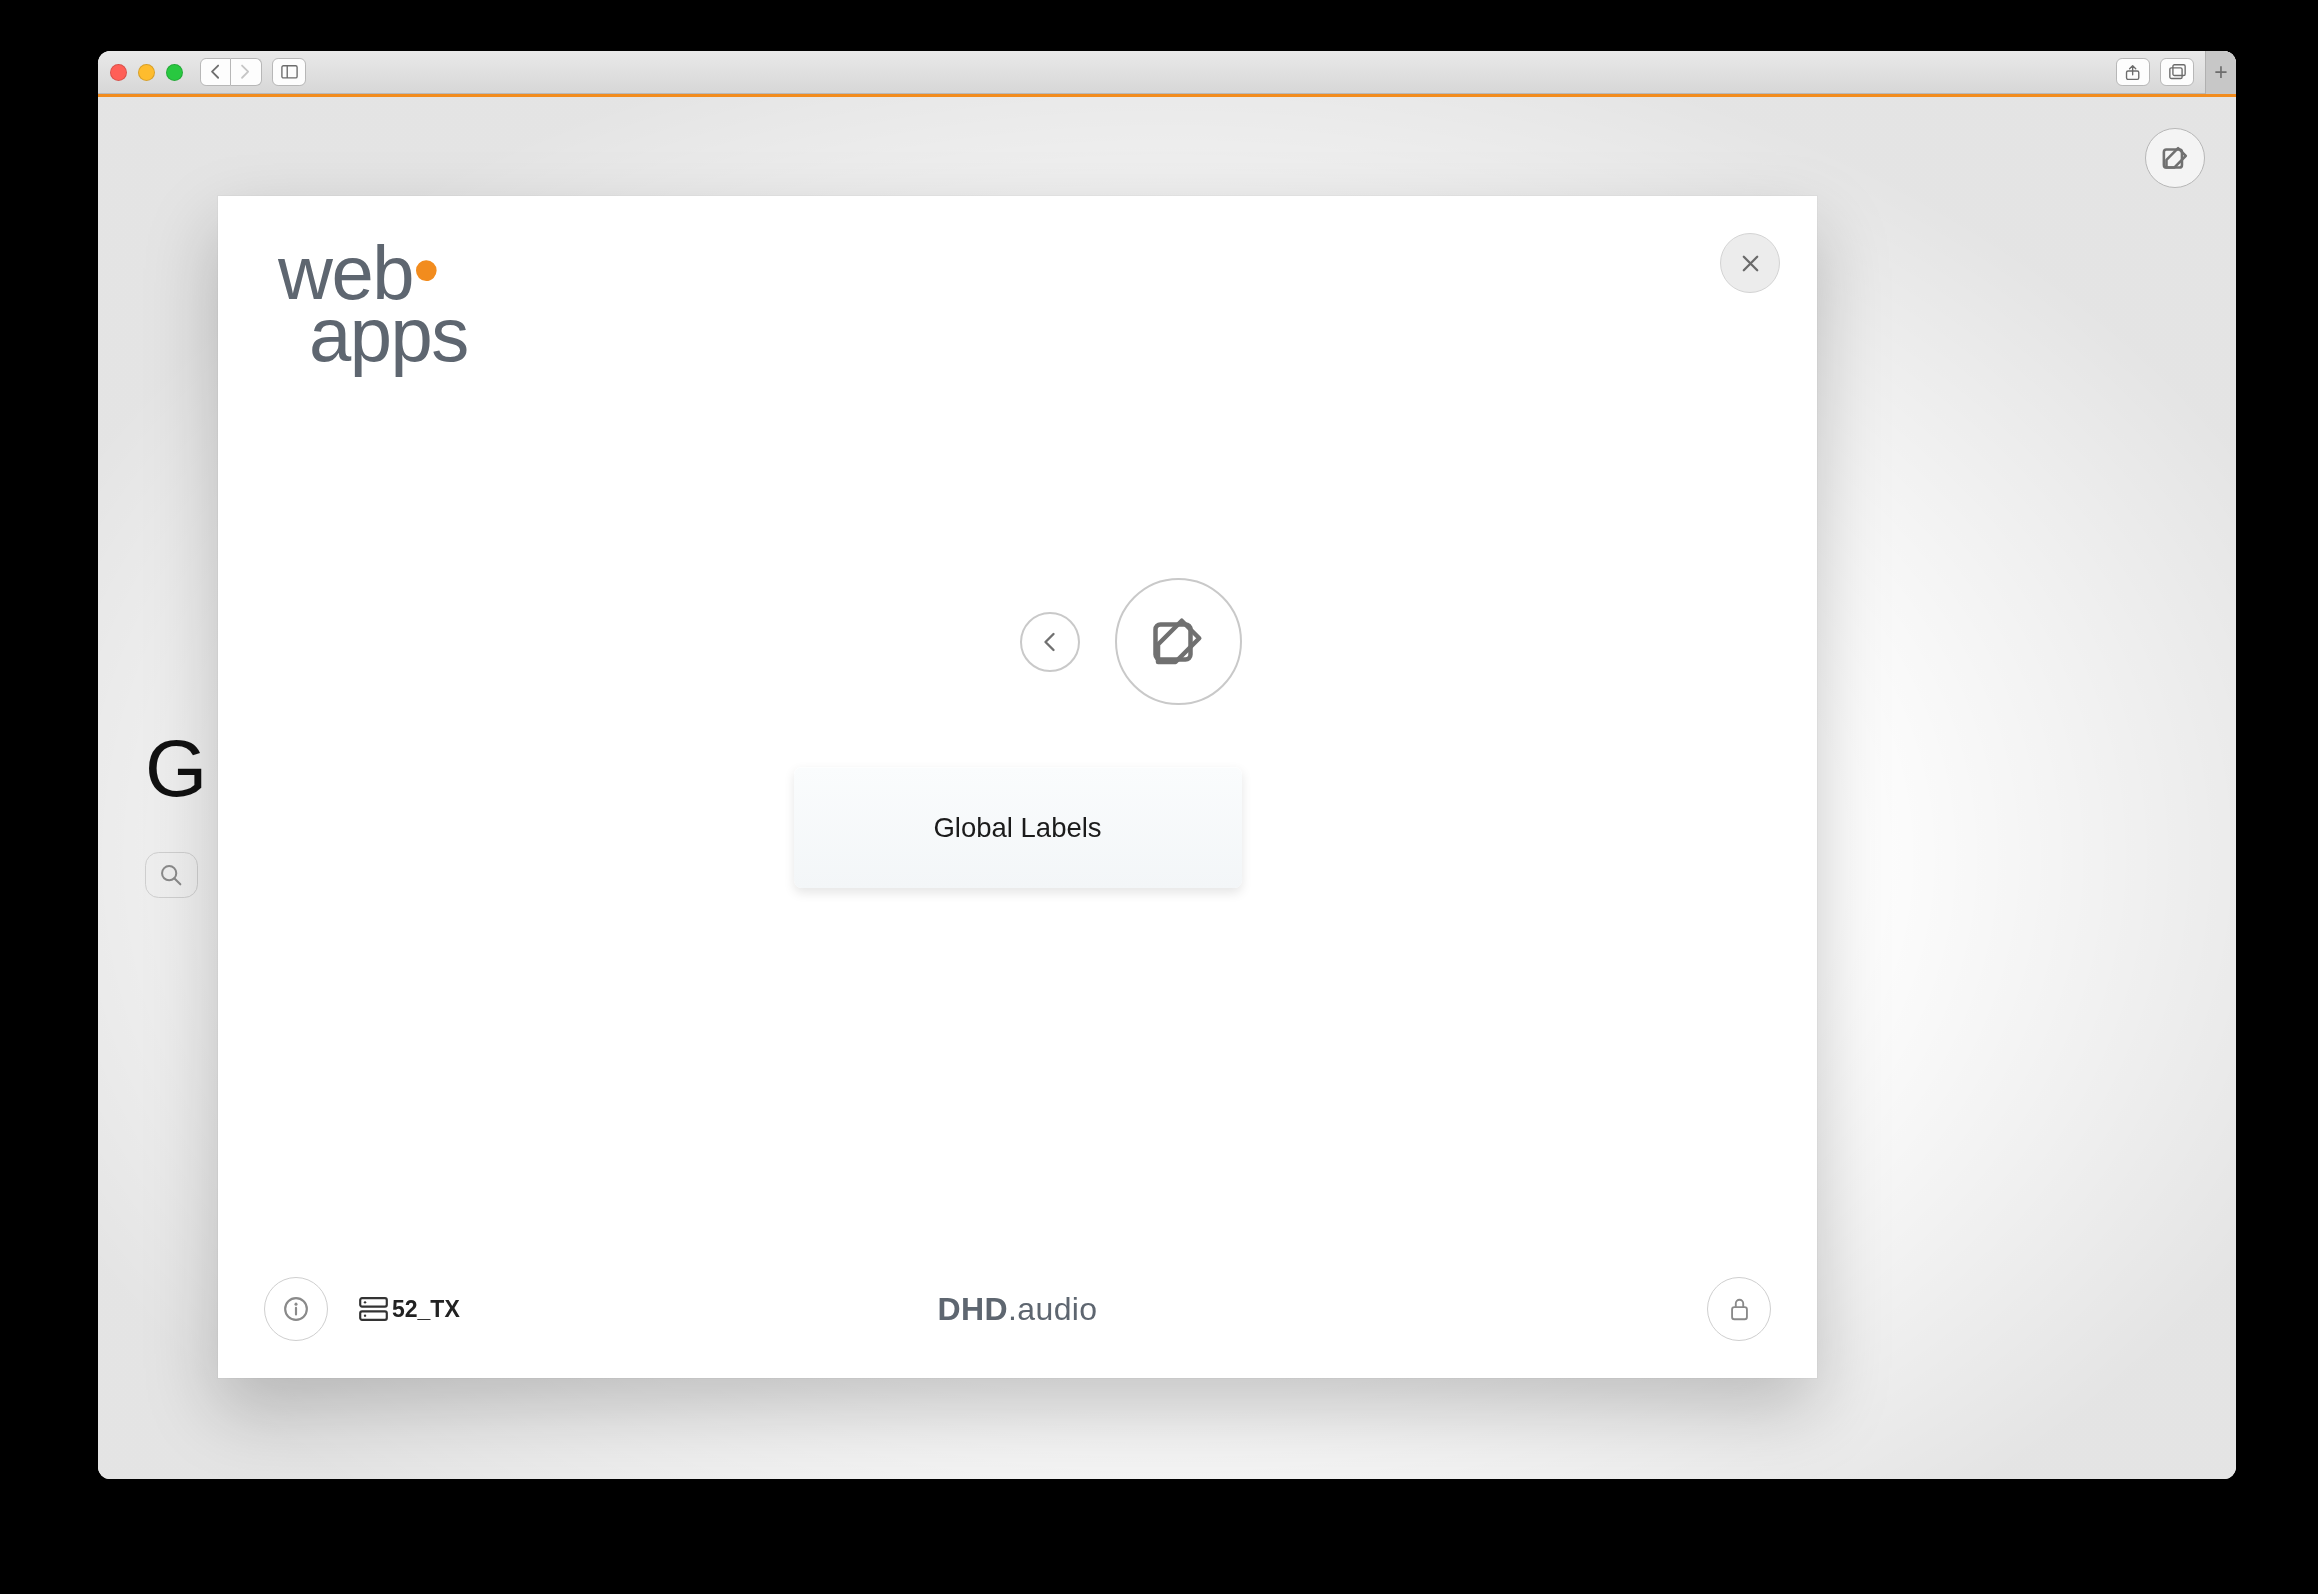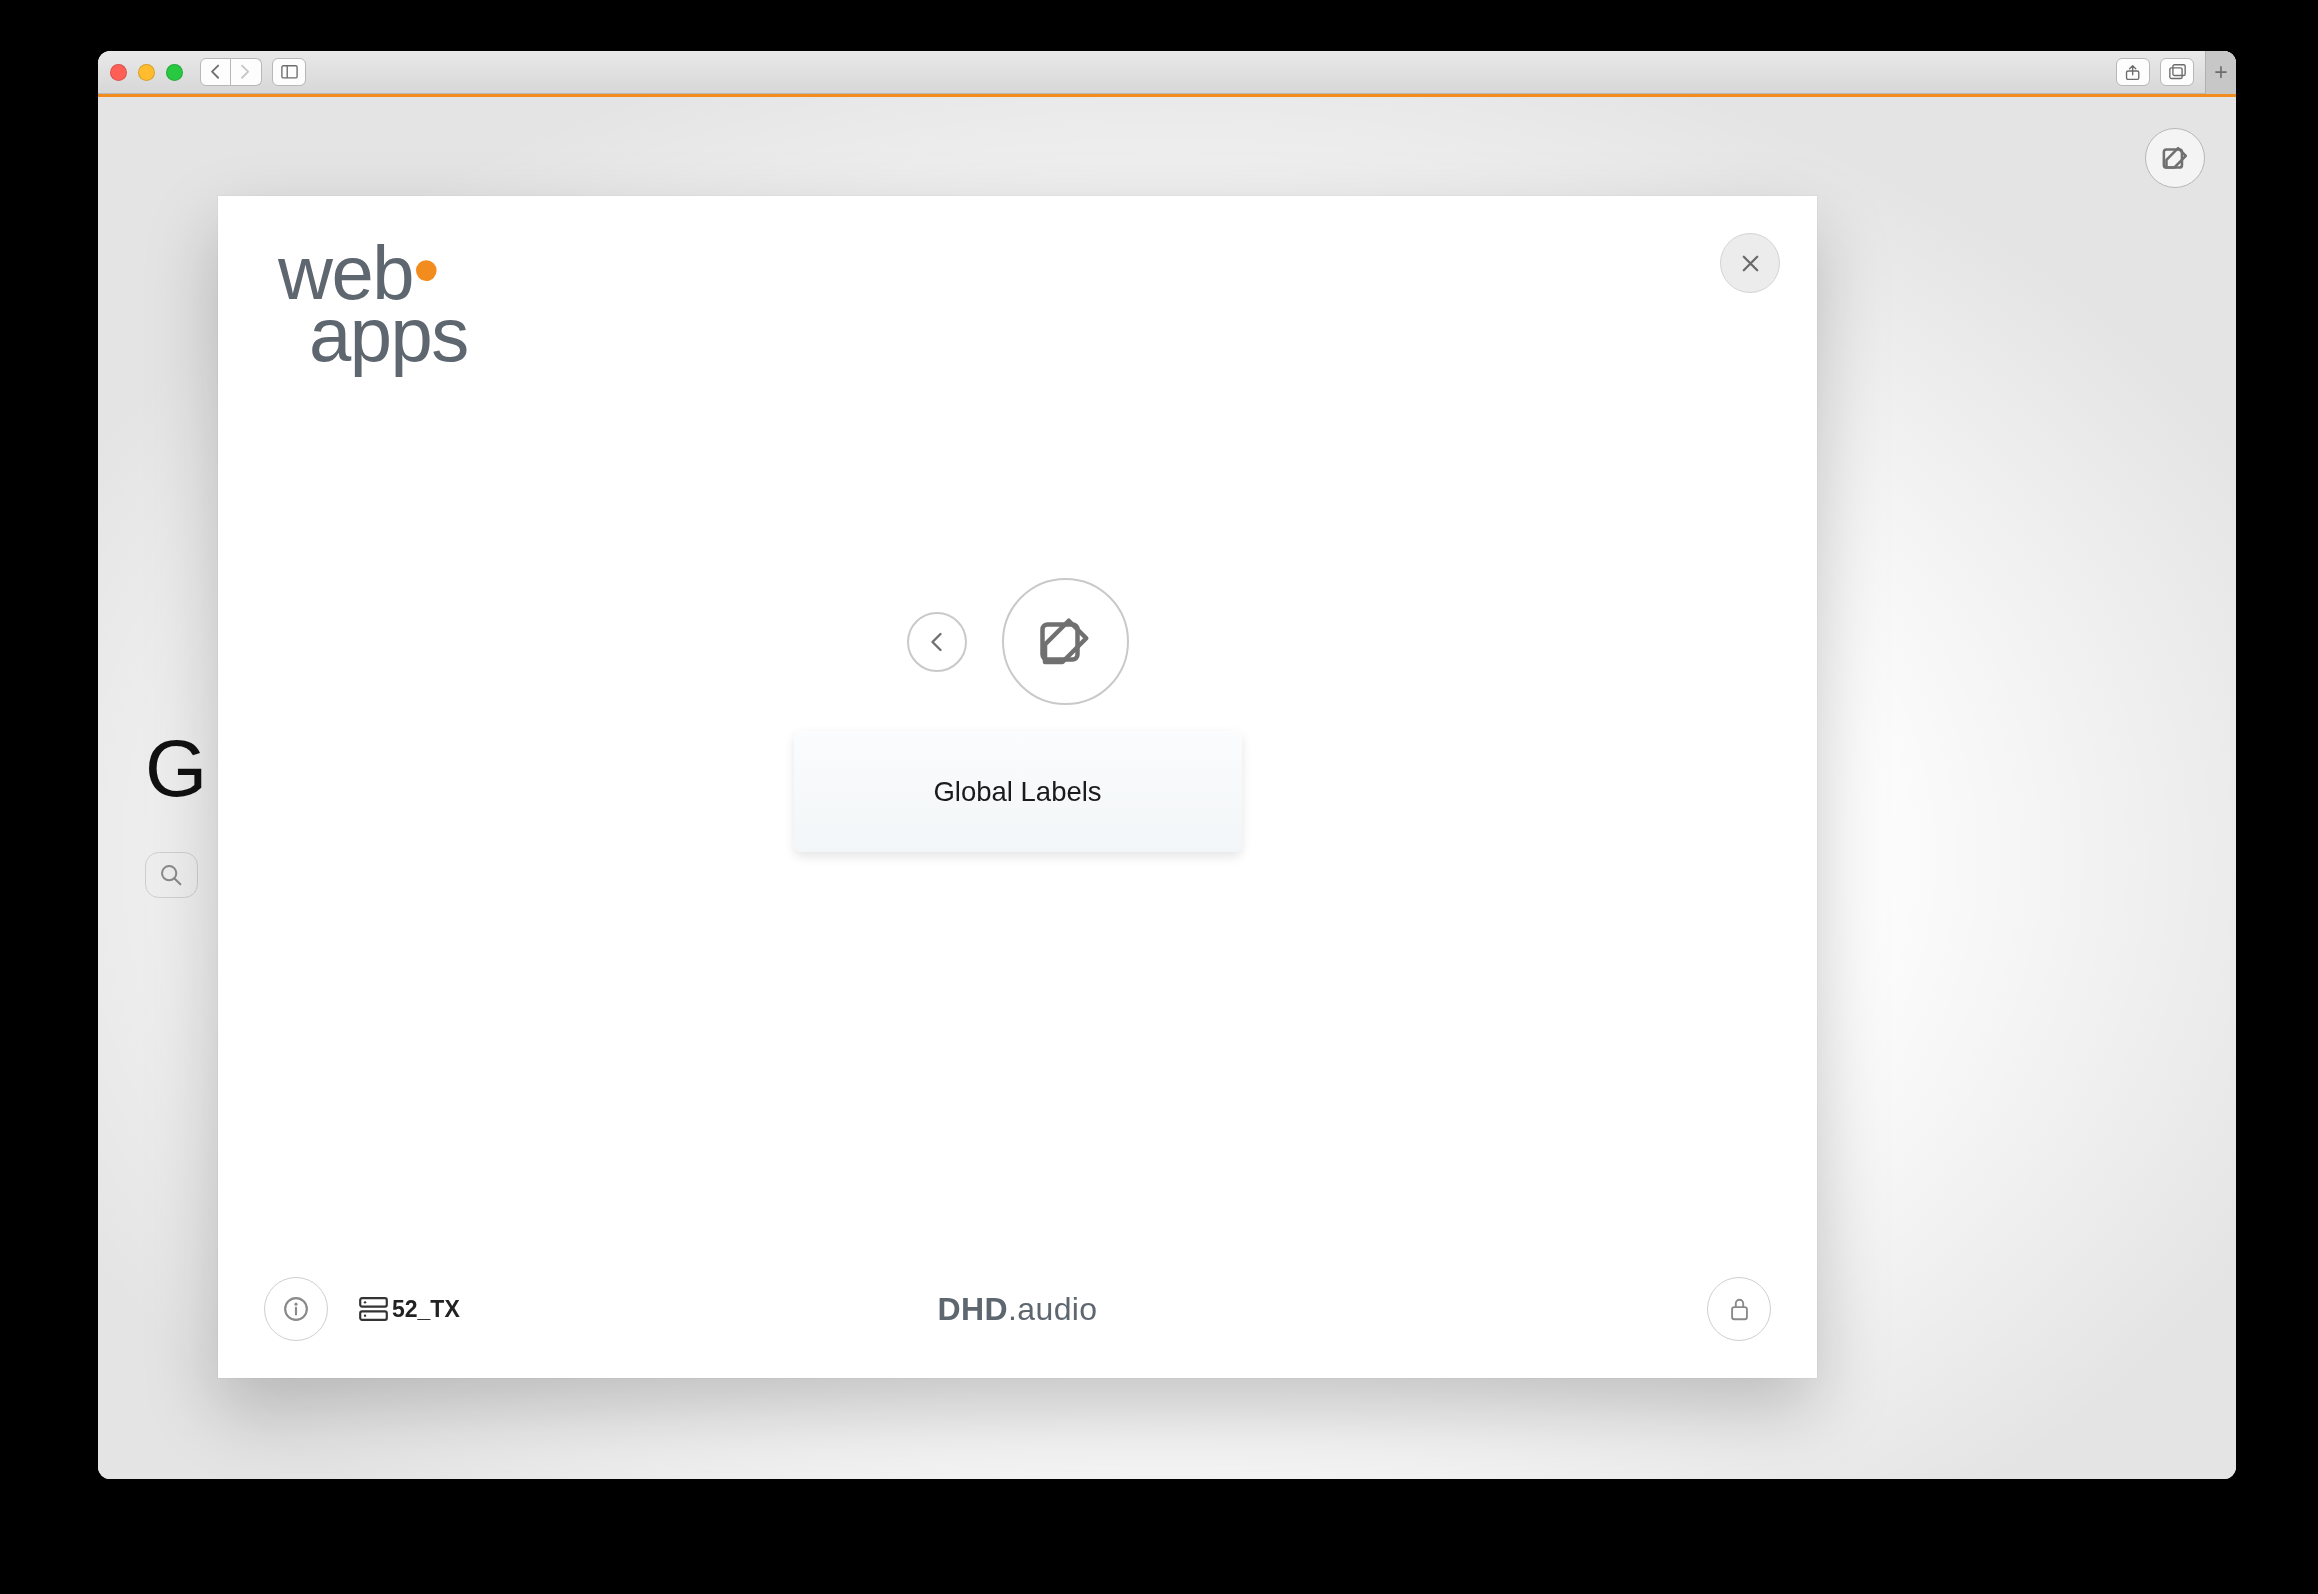--- a/index.html
+++ b/index.html
@@ -123,21 +123,21 @@
   .logo{
     position:absolute; left:60px; top:46px;
     font-size:76px; line-height:.82; color:#5e6670; font-weight:400;
     letter-spacing:-1.5px;
   }
   .logo .dot{ color:#f28c1e; font-size:76px; position:relative; top:-3.1px;}
   .logo .line2{ margin-left:31px;text-align:center; }
 
   .center-area{
     position:absolute; top:382px; left:50%; transform:translateX(-50%);
-    display:flex; flex-direction:column; align-items:center; gap:26px;
+    display:flex; flex-direction:column; align-items:flex-end; gap:62px;
   }
   .icon-row{ display:flex; align-items:center; gap:35px; }
   .circle-btn{
     border-radius:50%; border:2.3px solid #c9c9c9; background:#fff;
     display:flex;align-items:center;justify-content:center;color:#707070;
   }
   .circle-sm{ width:60px;height:60px; }
   .circle-lg{ width:127px;height:127px; }
   .circle-lg svg{ width:60px;height:60px; }
 

